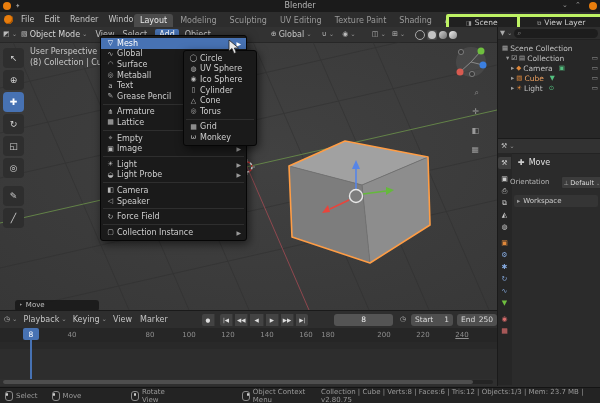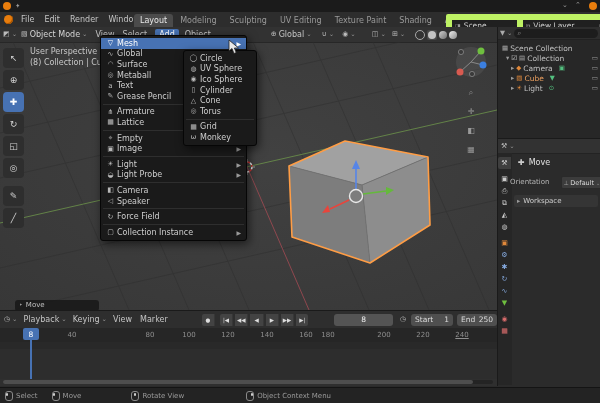--- a/index.html
+++ b/index.html
@@ -1,28 +1,28 @@
 <!DOCTYPE html>
 <html><head>
 <meta charset="utf-8">
 <style>
   html,body{margin:0;padding:0;background:#111;}
   #root{position:relative;width:600px;height:403px;background:#2b2b2b;overflow:hidden;
         font-family:"DejaVu Sans",sans-serif;color:#c5c5c5;-webkit-font-smoothing:antialiased;}
   .abs{position:absolute;}
   .row{display:flex;align-items:center;}
-  .t8{font-size:8px;line-height:1;}
+  .t8{font-size:8px;line-height:1;text-align:right;}
   .t7{font-size:7px;line-height:1;}
   .t65{font-size:6.5px;line-height:1;}
   .dim{color:#9a9a9a;}
   .menu-bar-item{padding:2px 5px;font-size:8px;color:#c5c5c5;border-radius:2px;}
   .wtab{padding:2px 6px;font-size:8px;color:#9a9a9a;border-radius:3px 3px 0 0;white-space:nowrap;}
   .wtab.active{background:#4b4b4b;color:#e8e8e8;}
-  .selector{display:flex;align-items:center;gap:3px;background:#202020;border:6px solid #bef264;
-            border-radius:2px;height:11px;padding:0 3px;font-size:7.5px;color:#cfcfcf;}
+  .selector{display:flex;align-items:center;gap:3px;background:#202020;border:3px solid #bef264;
+            border-radius:2px;height:11px;padding:0 17px;font-size:7.5px;color:#cfcfcf;}
   .menu{background:#1a1a1a;border:1px solid #060606;border-radius:3px;
         box-shadow:2px 3px 10px rgba(0,0,0,.55);padding:2px 0;z-index:40;}
   .menu-item{display:flex;align-items:center;height:10.6px;padding:0 5px 0 3px;font-size:8px;color:#cfcfcf;white-space:nowrap;}
   .menu-item .ic{width:13px;text-align:center;font-size:7px;color:#b8b8b8;flex:0 0 13px;}
   .menu-item .sub{margin-left:auto;font-size:6px;color:#9a9a9a;padding-left:6px;}
   .menu-item.hl{background:#4772b3;color:#fff;}
   .menu-item.hl .ic,.menu-item.hl .sub{color:#fff;}
   .sep{height:1px;background:#2e2e2e;margin:2px 2px;}
   .toolbtn{width:21px;height:20px;background:#2e2e2e;border-radius:4px;display:flex;align-items:center;
            justify-content:center;font-size:9px;color:#d0d0d0;margin-bottom:2px;}
@@ -45,20 +45,21 @@
   .shadecirc{width:8px;height:8px;border-radius:50%;display:inline-block;}
 </style>
 </head>
 <body>
 
 <div id="root">
 
   <div class="abs" style="left:0;top:0;width:600px;height:12px;background:#1b1b1b;">
     <span class="abs" style="left:3px;top:2px;width:8px;height:8px;border-radius:50%;background:#e87d0d;"></span>
     <span class="abs t65 dim" style="left:15px;top:3px;">✦</span>
+    <span class="abs t8" style="left:0;top:2px;width:600px;text-align:center;color:#b8b8b8;">Blender</span>
     <span class="abs t7 dim" style="left:562px;top:2px;">⌄</span>
     <span class="abs t7 dim" style="left:575px;top:2px;">⌃</span>
     <span class="abs" style="left:589px;top:2px;width:8px;height:8px;border-radius:50%;background:#e87d0d;"></span>
   </div>
 
   <div class="abs" style="left:0;top:12px;width:600px;height:15px;background:#2d2d2d;border-bottom:1px solid #1a1a1a;">
     <span class="abs" style="left:4px;top:3px;width:9px;height:9px;border-radius:50%;background:#e87d0d;box-shadow:inset -1px -1px 0 #a85500;"></span>
     <div class="row abs" style="left:16px;top:1px;height:13px;">
       <span class="menu-bar-item">File</span>
       <span class="menu-bar-item">Edit</span>
@@ -560,15 +561,16 @@
           <i></i>
         </span>
       <span>Rotate View</span>
     </span>
     <span class="row" style="margin-left:62px;">
       <span class="mousebtn mb-r">
           <i></i>
         </span>
       <span>Object Context Menu</span>
     </span>
+    <span style="margin-left:auto;margin-right:5px;color:#9a9a9a;">Collection | Cube | Verts:8 | Faces:6 | Tris:12 | Objects:1/3 | Mem: 23.7 MB | v2.80.75</span>
   </div>
 
 </div>
 
 </body></html>

